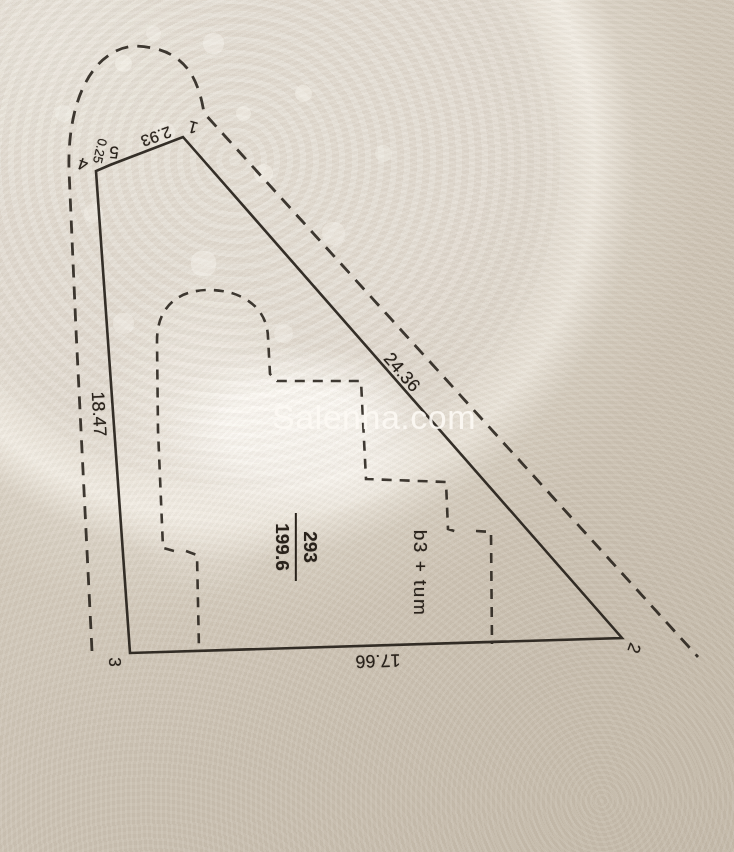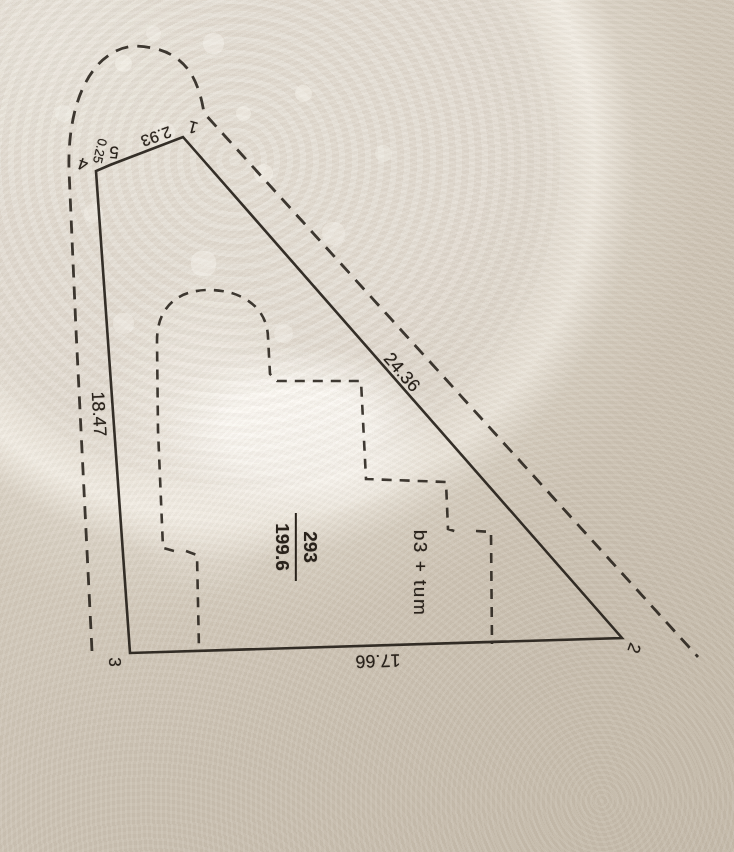--- a/index.html
+++ b/index.html
@@ -105,14 +105,15 @@
   <div class="lbl" style="left:378px;top:661px;font-size:18px;transform:translate(-50%,-50%) rotate(178deg);">17.66</div>
 
   <div class="frac" style="left:296px;top:547px;transform:translate(-50%,-50%) rotate(90deg);">
     <span>293</span>
     <span class="frac-line"></span>
     <span>199.6</span>
   </div>
 
   <div class="lbl" style="left:420px;top:573px;font-size:19px;letter-spacing:1.5px;transform:translate(-50%,-50%) rotate(90deg);">b3 + tum</div>
 
+  <div class="watermark">Salenha.com</div>
 
 </div>
 
 </body></html>

